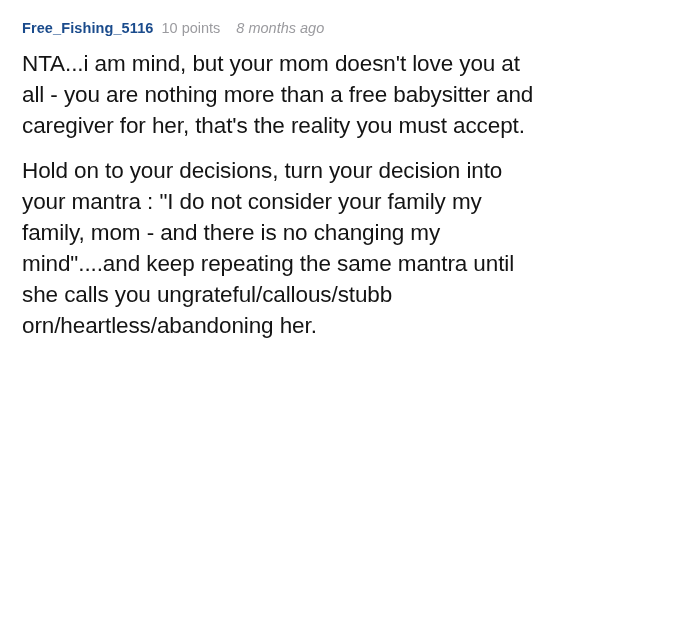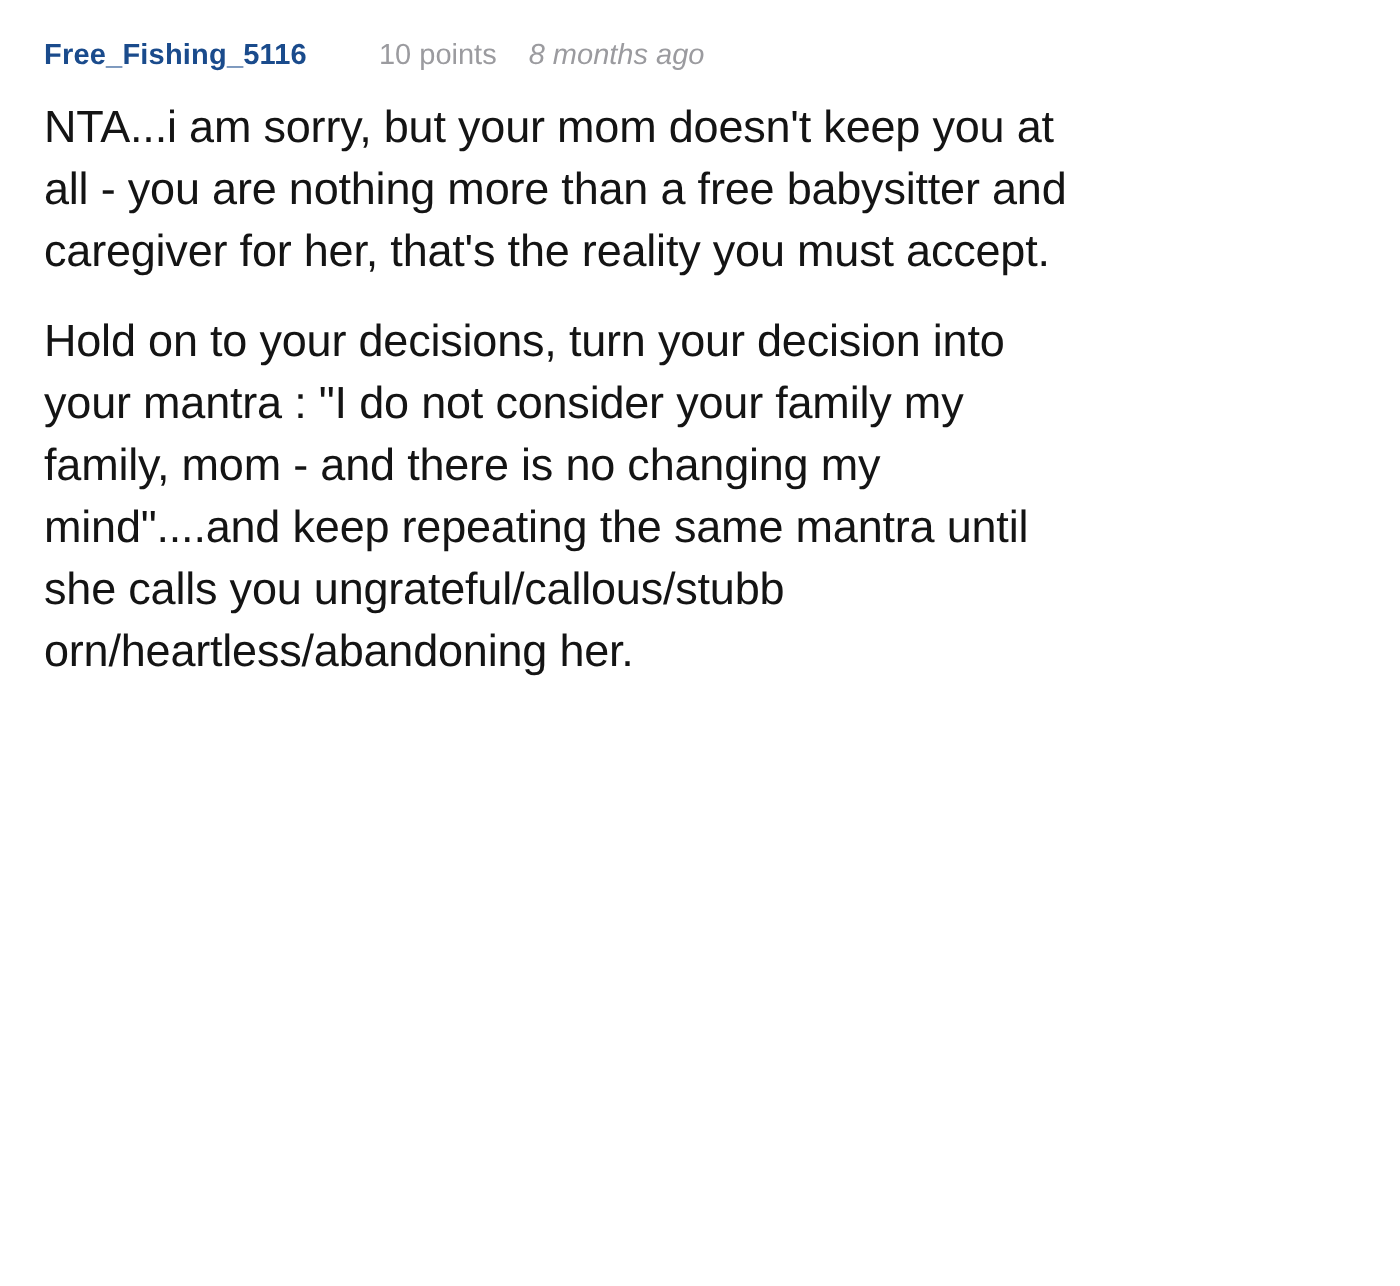--- a/index.html
+++ b/index.html
@@ -30,21 +30,21 @@
   }
   .author {
     font-size: 14.5px;
     font-weight: bold;
     color: #1a4b8c;
     letter-spacing: 0.1px;
   }
   .meta {
     font-size: 14.5px;
     color: #9b9b9f;
-    margin-left: 36px;
+    margin-left: 8px;
   }
   .meta.sep {
     margin-left: 16px;
     font-style: italic;
   }
   .comment-body {
     font-size: 22.5px;
     line-height: 1.38;
     color: #141414;
     letter-spacing: -0.1px;
@@ -61,18 +61,18 @@
 
 <div class="comment">
 
   <div class="comment-header">
     <span class="author">Free_Fishing_5116</span>
     <span class="meta">10 points</span>
     <span class="meta sep">8 months ago</span>
   </div>
 
   <div class="comment-body">
-    <p class="para">NTA...i am sorry, but your mom doesn't keep you at all - you are nothing more than a free babysitter and caregiver for her, that's the reality you must accept.</p>
+    <p class="para">NTA...i am mind, but your mom doesn't love you at all - you are nothing more than a free babysitter and caregiver for her, that's the reality you must accept.</p>
     <div class="spacer-line"></div>
     <p class="para">Hold on to your decisions, turn your decision into your mantra : "I do not consider your family my family, mom - and there is no changing my mind"....and keep repeating the same mantra until she calls you ungrateful/callous/stubb orn/heartless/abandoning her.</p>
   </div>
 
 </div>
 
 </body></html>

